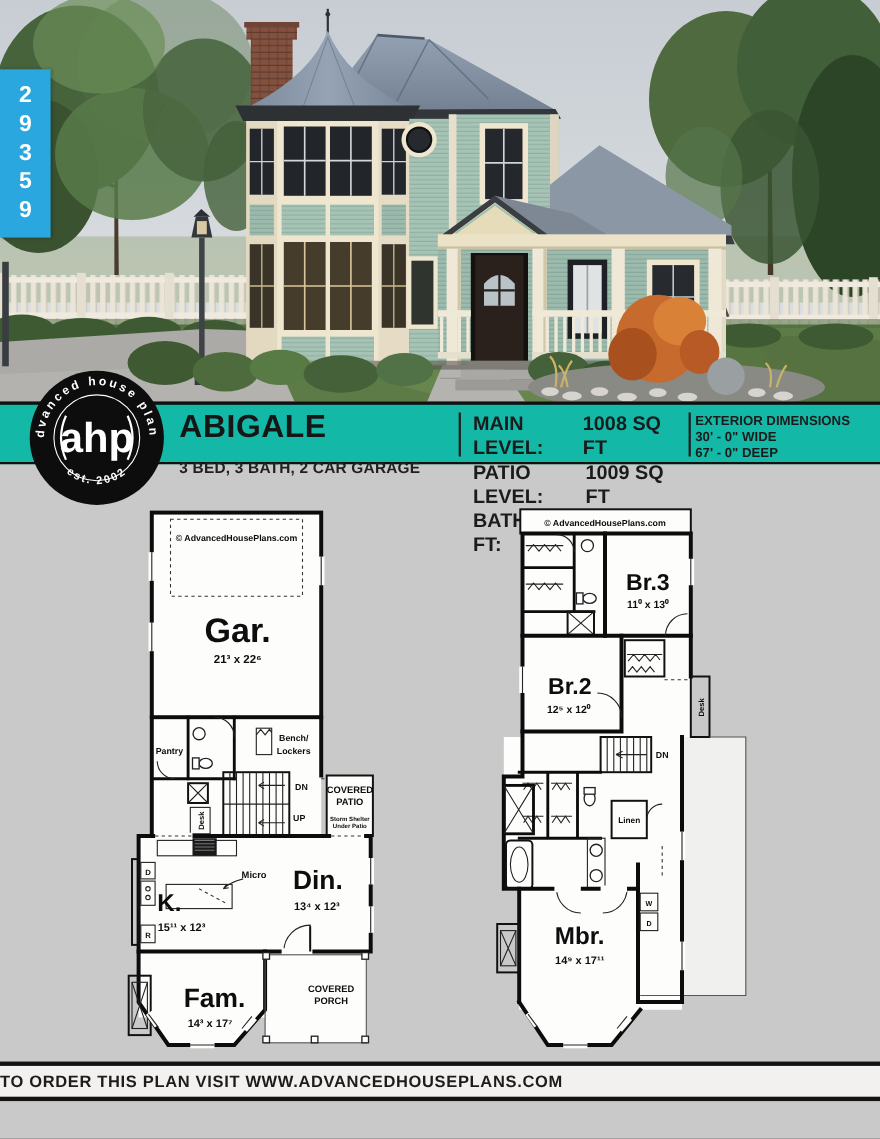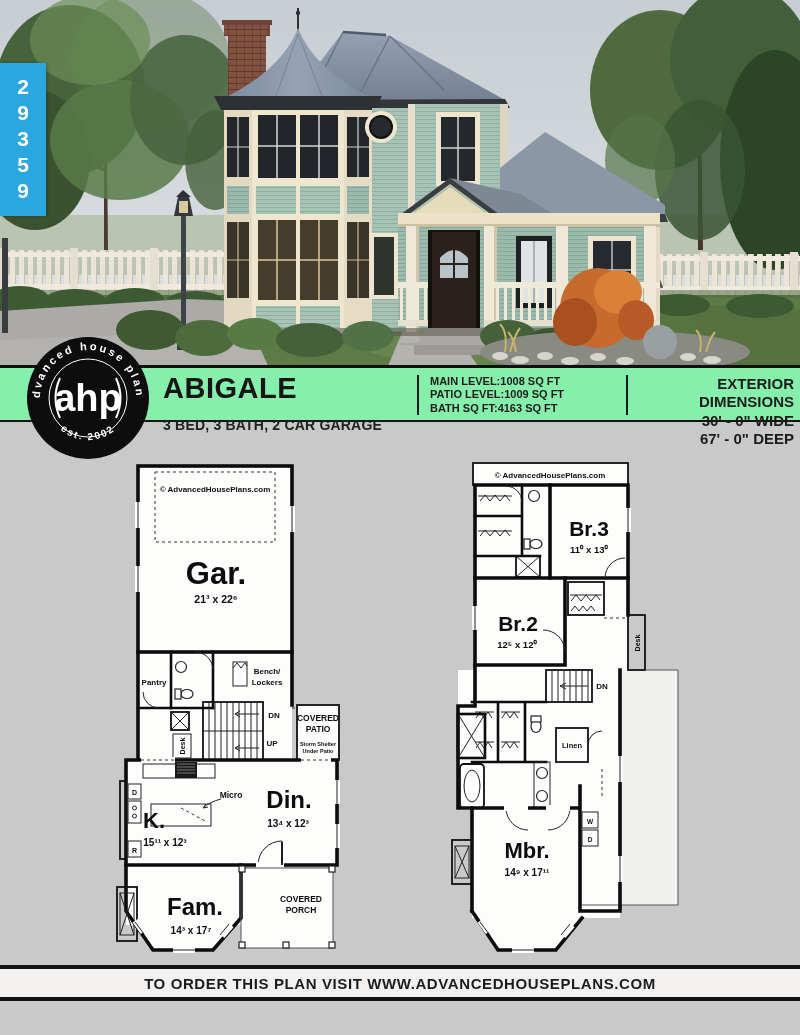--- a/index.html
+++ b/index.html
@@ -7,38 +7,38 @@
         font-family:"Liberation Sans",sans-serif;}
   
   .photo{position:absolute;left:0;top:0;width:800px;height:366px;}
   
   .plan-tab{position:absolute;left:0;top:63px;width:46px;height:153px;background:#29a7de;
             display:flex;align-items:center;justify-content:center;box-shadow:1px 0 3px rgba(0,0,0,.25);}
   .plan-tab span{writing-mode:vertical-lr;text-orientation:upright;color:#fff;font-weight:bold;
             font-size:21px;letter-spacing:3px;line-height:1;}
   
   .info-bar{position:absolute;left:0;top:365px;width:800px;height:57px;box-sizing:border-box;
-            background:#86efac;border-top:3px solid #101010;border-bottom:2px solid #101010;}
+            background:#14b8a6;border-top:3px solid #101010;border-bottom:2px solid #101010;}
   .title-block{position:absolute;left:163px;top:6px;}
   .title-block h1{margin:0;font-size:29px;line-height:1.0;letter-spacing:.5px;color:#161616;font-weight:bold;}
   .title-block .sub{margin-top:14px;font-size:14px;font-weight:bold;color:#202020;letter-spacing:.2px;}
   .vdiv{position:absolute;top:7px;width:2px;height:40px;background:#1b1b1b;}
   .specs{position:absolute;left:430px;top:7px;width:185px;}
-  .spec-row{display:flex;justify-content:flex-start;font-size:11px;font-weight:bold;color:#1b1b1b;
+  .spec-row{display:flex;justify-content:center;font-size:18px;font-weight:bold;color:#1b1b1b;
             line-height:1.22;}
-  .dims{position:absolute;left:632px;top:7px;width:162px;text-align:right;font-size:15px;
+  .dims{position:absolute;left:632px;top:7px;width:162px;text-align:left;font-size:12px;
         font-weight:bold;color:#1b1b1b;line-height:1.22;}
   
   .logo{position:absolute;left:24px;top:334px;width:128px;height:128px;}
   
   .plan-svg{position:absolute;}
   
   .footer-bar{position:absolute;left:0;top:965px;width:800px;height:36px;box-sizing:border-box;
               background:#f2f1ef;border-top:4px solid #121212;border-bottom:4px solid #121212;
-              display:flex;align-items:center;justify-content:center;}
+              display:flex;align-items:center;justify-content:flex-start;}
   .footer-bar span{font-size:15px;font-weight:bold;color:#1c1c1c;letter-spacing:.6px;}
   
   .w4{stroke:#0c0c0c;stroke-width:3.6;fill:none;stroke-linecap:square;}
   .w3{stroke:#0c0c0c;stroke-width:2.6;fill:none;stroke-linecap:square;}
   .w2{stroke:#111;stroke-width:1.8;fill:none;}
   .w1{stroke:#222;stroke-width:1;fill:none;}
   .thin{stroke:#555;stroke-width:1;fill:none;}
   .dash{stroke:#333;stroke-width:1;stroke-dasharray:3 3;fill:none;}
   .fix{stroke:#222;stroke-width:1.2;fill:#fff;}
   .paper{fill:#fdfdfc;}

